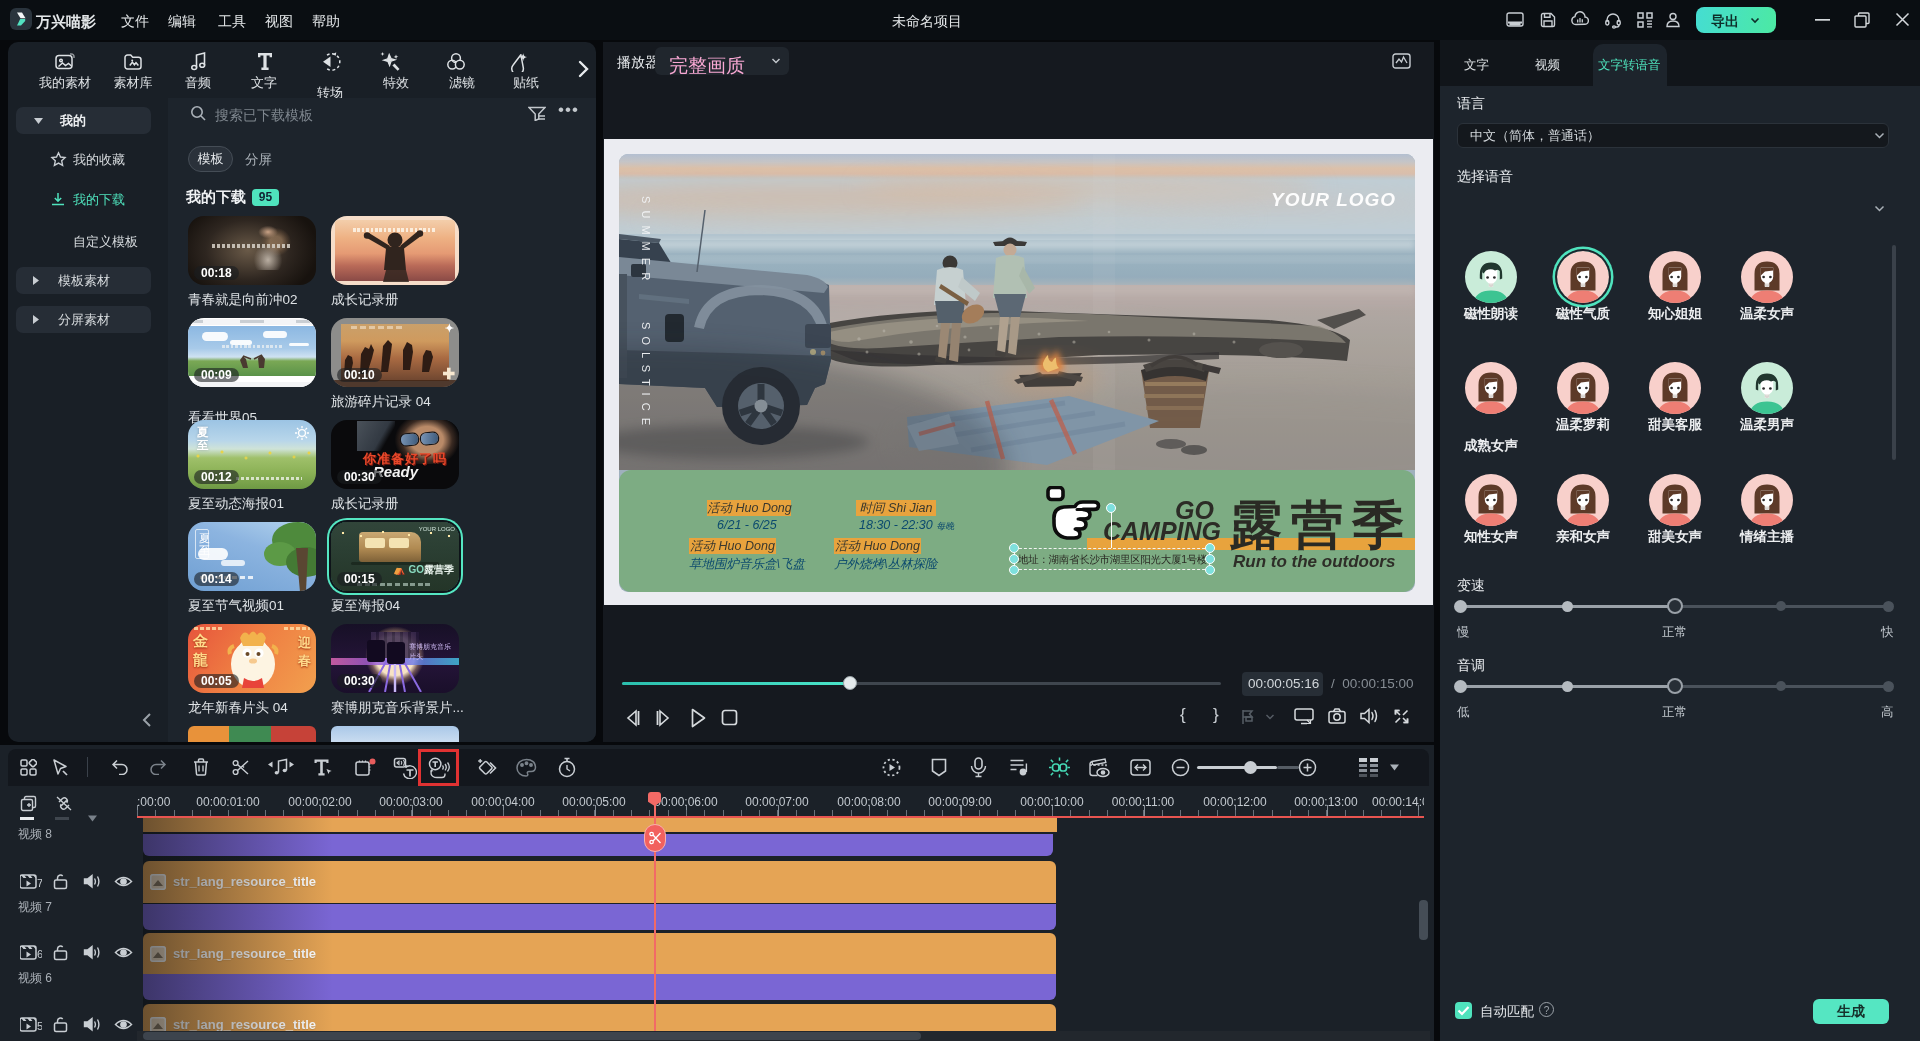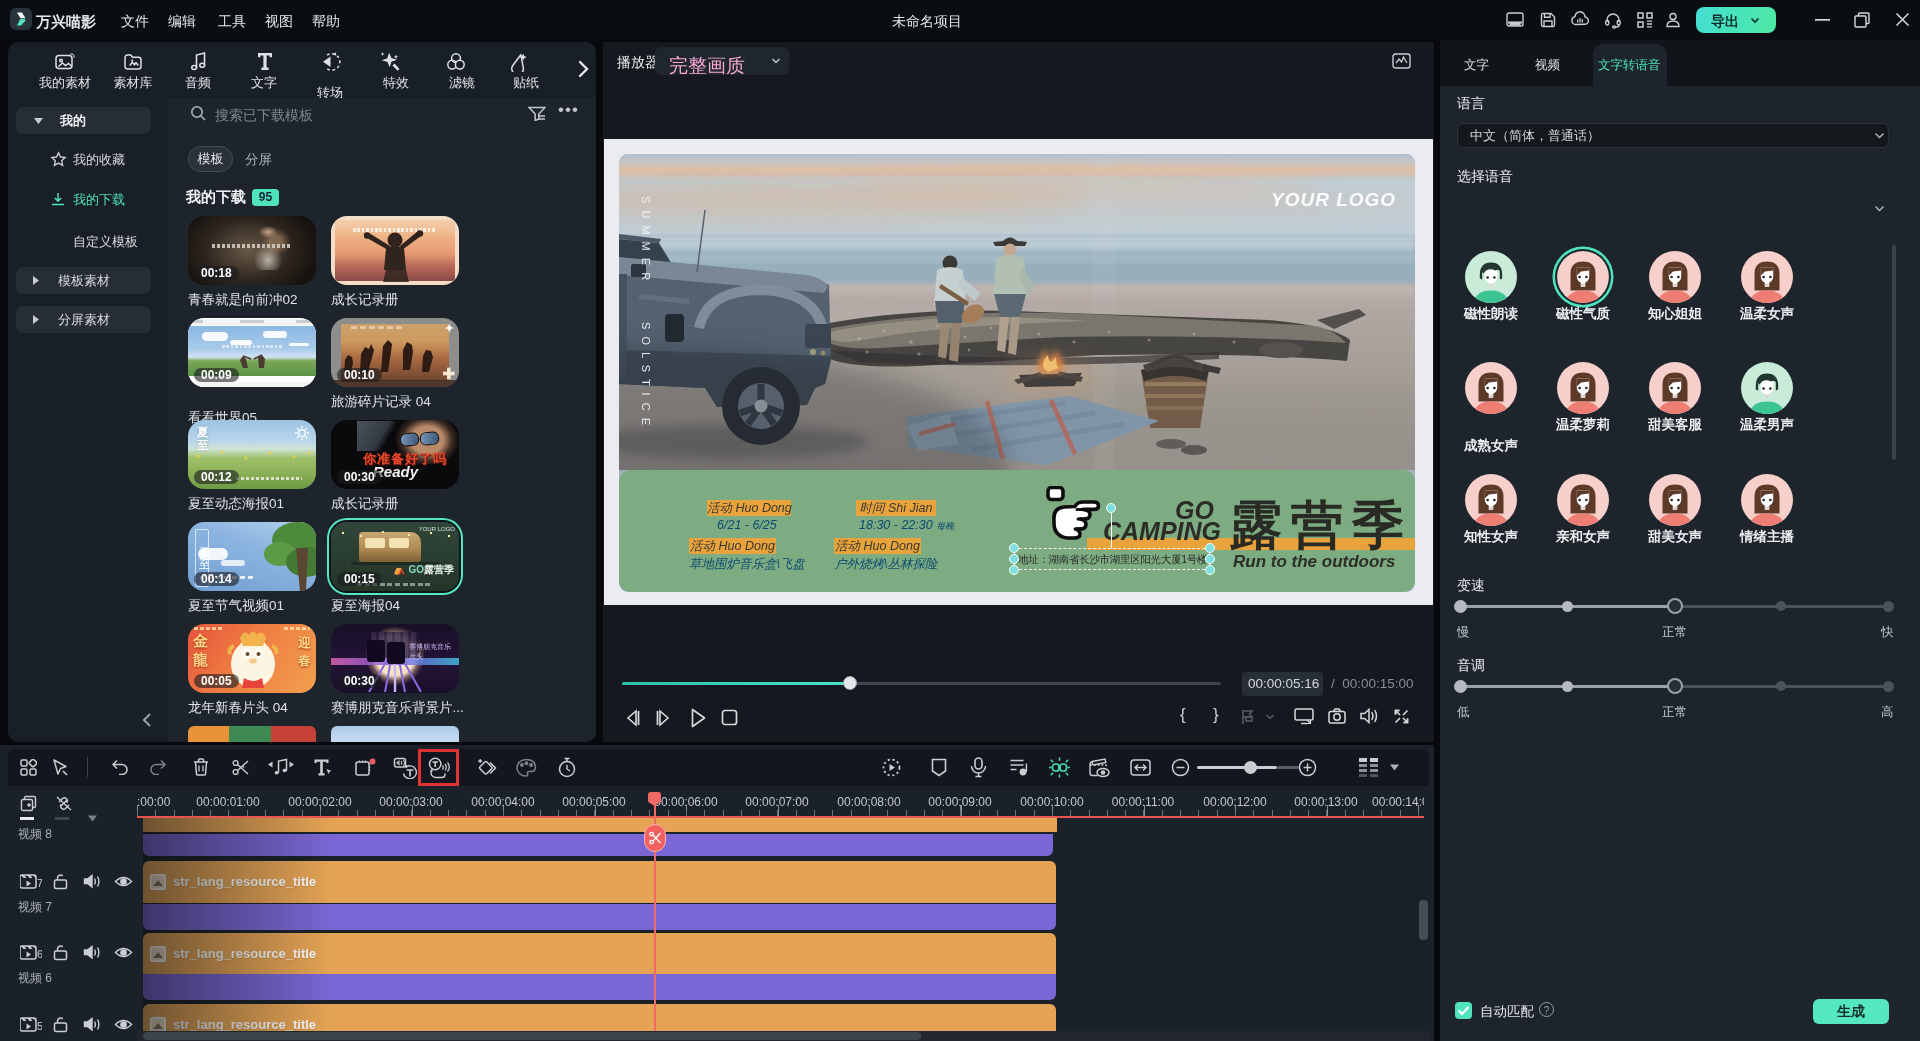--- a/index.html
+++ b/index.html
@@ -264,21 +264,21 @@
     <div class="thumb" style="left:20px;top:424px;background:linear-gradient(200deg,#b4d4ee 0,#8cb4e0 40%,#6f9fd2 100%);">
         <div class="abs" style="left:10px;top:26px;width:30px;height:12px;background:#fff;border-radius:8px;opacity:.9;box-shadow:20px 9px 0 -3px #ffffffdd;"></div>
         <svg class="abs" style="right:-6px;top:-4px;" width="76" height="74" viewBox="0 0 76 74">
           <g fill="#4e8a3c">
             <ellipse cx="52" cy="22" rx="26" ry="18"></ellipse>
             <ellipse cx="34" cy="36" rx="16" ry="12" fill="#5c9a46"></ellipse>
             <ellipse cx="60" cy="44" rx="20" ry="15" fill="#447a34"></ellipse>
             <path d="M50 30 l4 44 h6 l2-44z" fill="#5a4632"></path>
           </g>
         </svg>
-        <div class="abs" style="left:7px;top:7px;width:14px;border:1px solid #ffffffaa;border-radius:2px;padding:16px 3px;font-size:11px;line-height:12px;color:#fff;text-align:center;">夏至</div>
+        <div class="abs" style="left:7px;top:7px;width:14px;border:1px solid #ffffffaa;border-radius:2px;padding:2px 3px;font-size:11px;line-height:12px;color:#fff;text-align:center;">夏至</div>
         <div class="abs" style="left:12px;bottom:12px;width:56px;height:3.5px;background:repeating-linear-gradient(90deg,#ffffffcc 0 5px,transparent 5px 8px);"></div>
         <span class="dur">00:14</span>
       </div>
     <div class="lbl" style="left:20px;top:499px;">夏至节气视频01</div>
     <div class="thumb sel" style="left:163px;top:424px;background:linear-gradient(180deg,#31453a 0,#2b3f33 40%,#243528 100%);">
         <div class="abs" style="left:28px;top:10px;width:62px;height:30px;background:linear-gradient(180deg,#c9a873 0,#b08a52 55%,#7e6138 100%);border-radius:4px 10px 3px 3px;"></div>
         <div class="abs" style="left:34px;top:16px;width:20px;height:10px;background:#f4e3b2;border-radius:2px;box-shadow:24px 0 0 #f4e3b2;"></div>
         <div class="abs" style="left:20px;top:40px;width:88px;height:3px;background:#1c2a20;border-radius:2px;"></div>
         <div class="abs" style="left:0;top:6px;width:128px;height:10px;background:radial-gradient(1.6px 1.6px at 12px 5px,#ffe9a8 50%,#0000),radial-gradient(1.6px 1.6px at 30px 8px,#ffe9a8 50%,#0000),radial-gradient(1.6px 1.6px at 52px 4px,#ffe9a8 50%,#0000),radial-gradient(1.6px 1.6px at 78px 7px,#ffe9a8 50%,#0000),radial-gradient(1.6px 1.6px at 100px 5px,#ffe9a8 50%,#0000),radial-gradient(1.6px 1.6px at 118px 8px,#ffe9a8 50%,#0000);"></div>
         <div class="abs" style="right:4px;top:4px;font-size:6px;color:#cfe3da;">YOUR LOGO</div>

